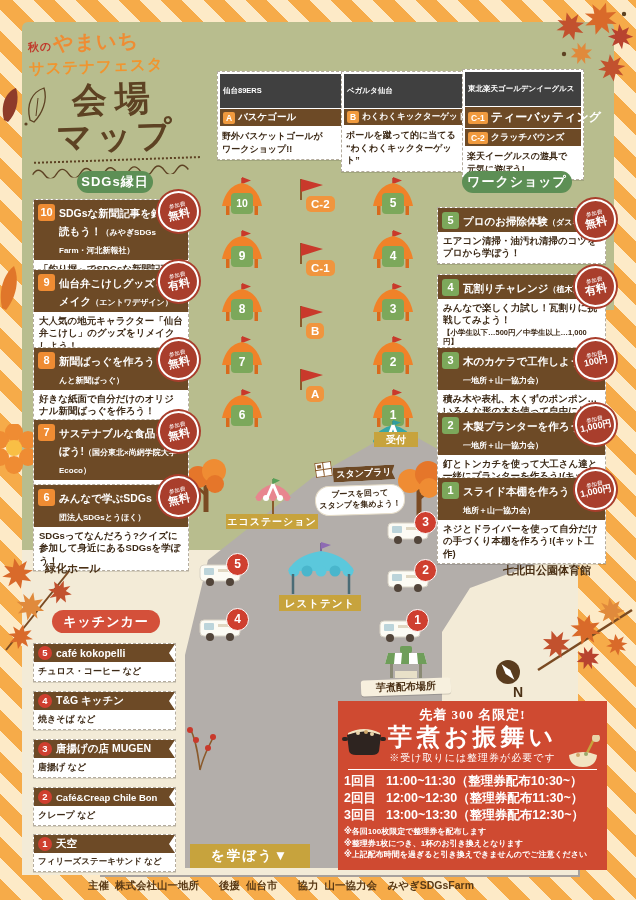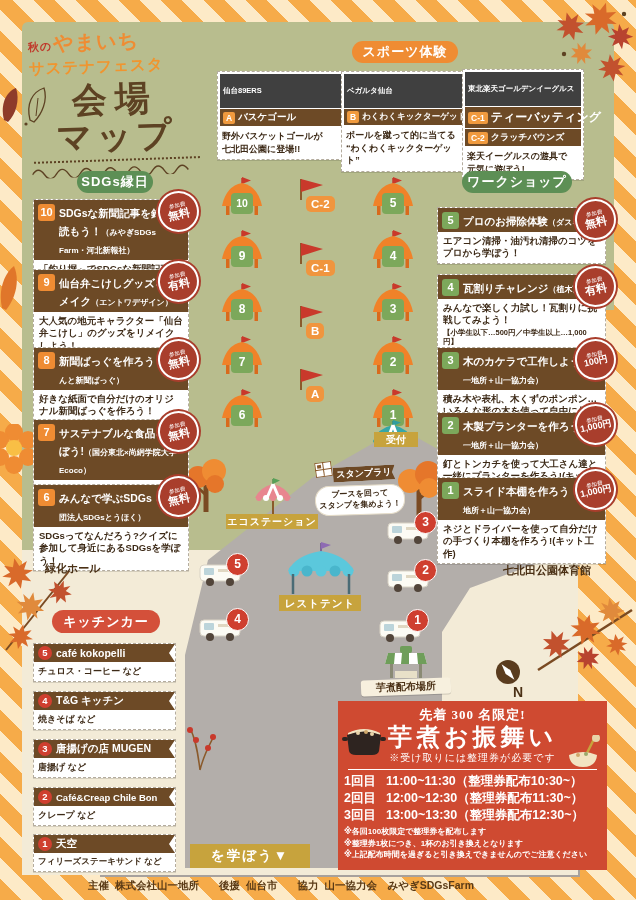--- a/index.html
+++ b/index.html
@@ -170,30 +170,29 @@
     <div class="logo-top"><span class="season">秋の</span><span>やまいち</span></div>
     <div class="logo-mid">サステナフェスタ</div>
     <div class="logo-main">会場</div>
     <div class="logo-main2">マップ</div>
     <div class="logo-dots"></div>
     <svg width="160" height="12">
       <path d="M0,8 q6,-9 12,0 t12,0 t12,0 t12,0 t12,0 t12,0 t12,0 t12,0 t12,0 t12,0 t12,0 t12,0 t12,0" stroke="#5d4223" stroke-width="1.4" fill="none"></path>
     </svg>
   </div>
 
-  <div class="abs pill orange" style="left:352px;top:41px;width:106px;height:22px;">スポーツ体験</div>
 
   <div class="sport" style="left:217px;top:71px;width:121px;">
     <div class="sorg">仙台89ERS</div>
     <div class="srow">
       <span class="stag">A</span>
       <span class="stitle">バスケゴール</span>
     </div>
     <div class="sdesc prewrap">野外バスケットゴールが
-七北田公園に登場!!</div>
+ワークショップ!!</div>
   </div>
 
   <div class="sport" style="left:341px;top:71px;width:119px;">
     <div class="sorg">ベガルタ仙台</div>
     <div class="srow">
       <span class="stag">B</span>
       <span class="stitle" style="font-size:8.5px;">わくわくキックターゲット</span>
     </div>
     <div class="sdesc prewrap">ボールを蹴って的に当てる
 “わくわくキックターゲット”</div>

